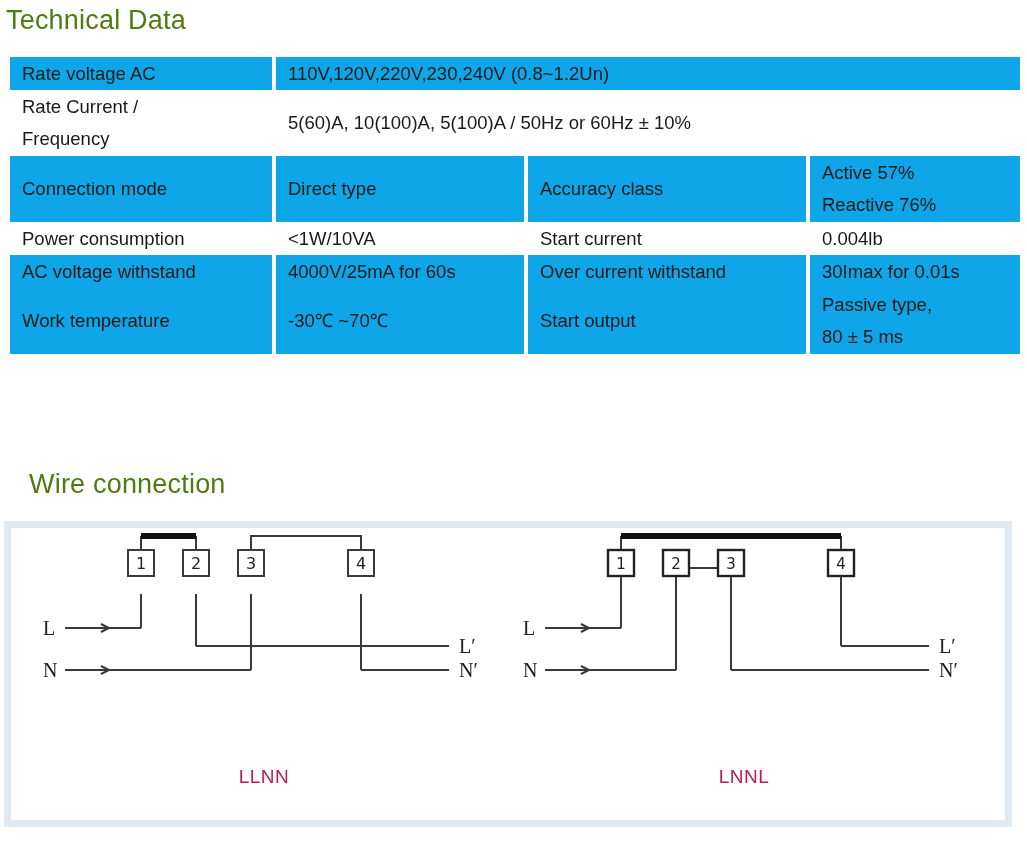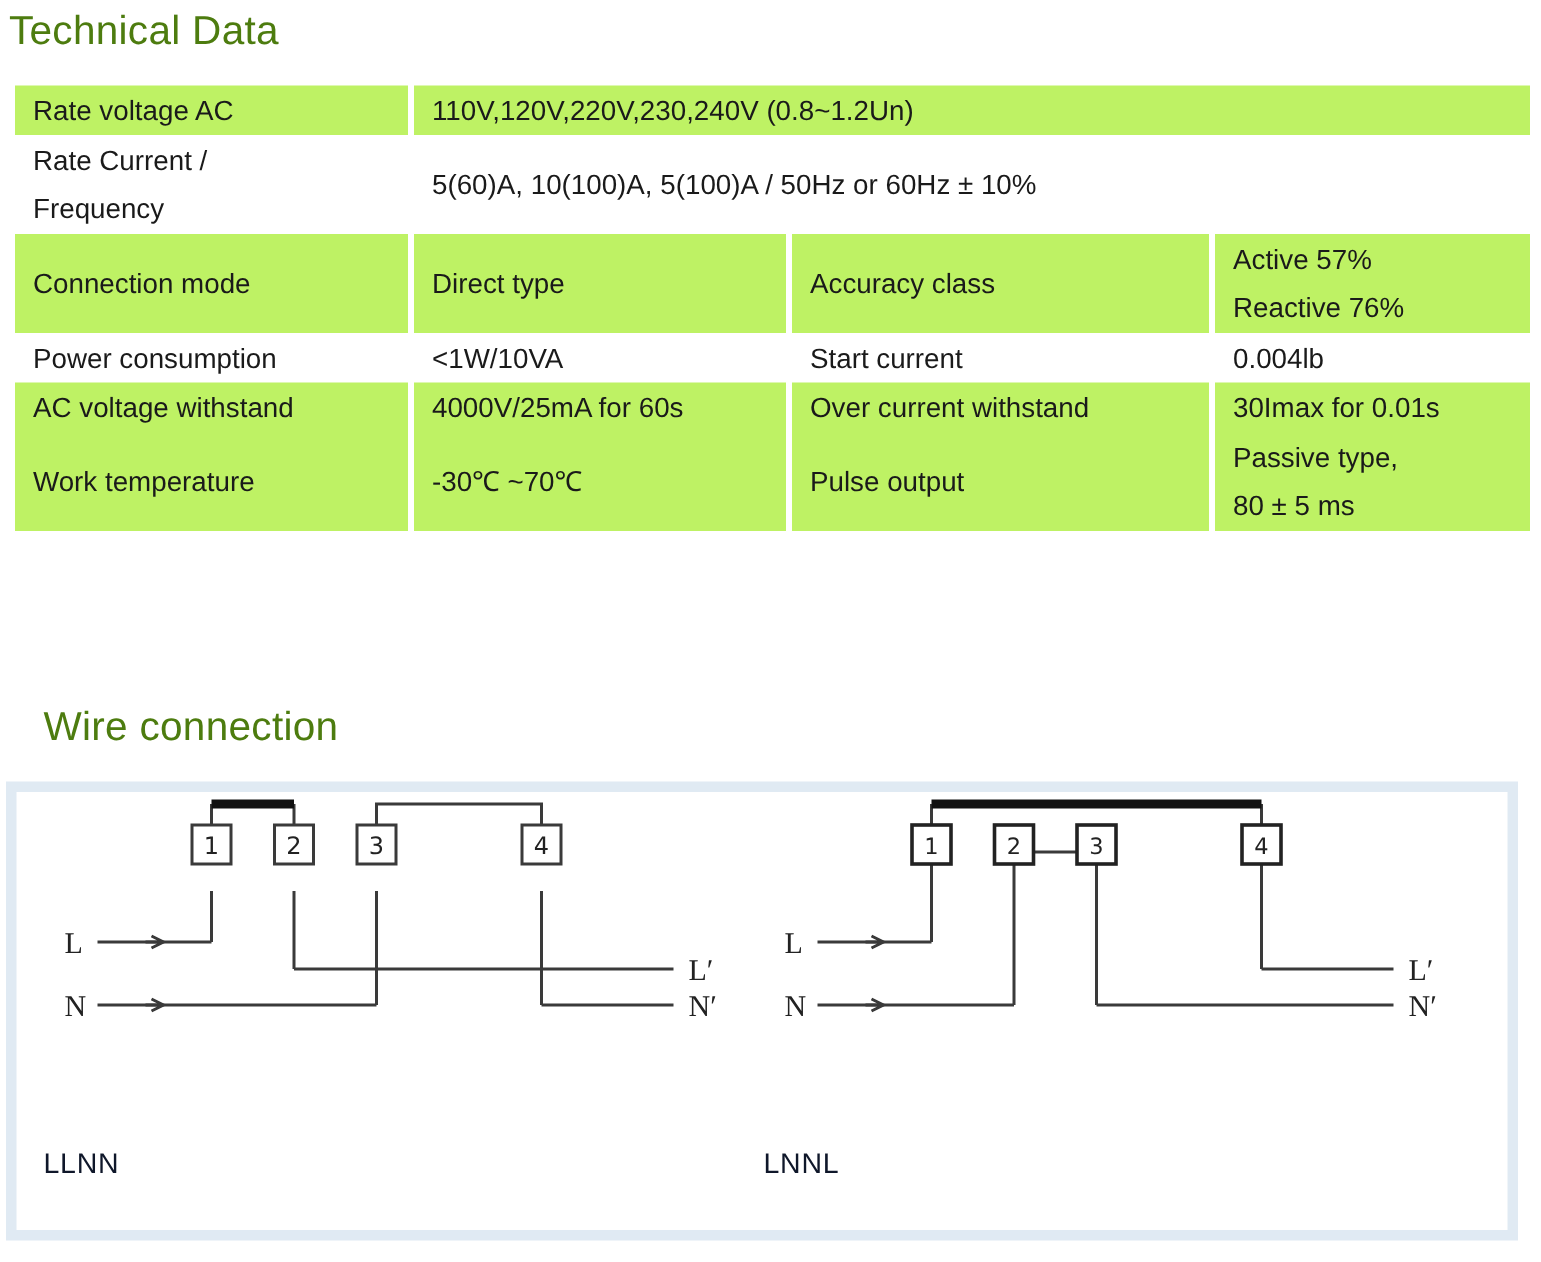--- a/index.html
+++ b/index.html
@@ -38,21 +38,21 @@
     border-spacing: 4px 0;
     table-layout: fixed;
   }
   .spec-table td {
     font-size: 18.5px;
     color: #1a1a1a;
     padding: 3px 12px;
     vertical-align: middle;
     line-height: 1.38;
   }
-  .spec-table tr.shaded td { background: #bef264; }
+  .spec-table tr.shaded td { background: #0ea5e9; }
   .spec-table tr.plain td { background: #ffffff; }
 
   .col-a { width: 262px; }
   .col-b { width: 248px; }
   .col-c { width: 278px; }
   .col-d { width: 210px; }
 
   .cell-line { display: block; }
   .cell-line + .cell-line { margin-top: 6px; }
 
@@ -77,22 +77,23 @@
     width: 470px;
     height: 292px;
   }
   #diagram-llnn { left: 18px; }
   #diagram-lnnl { left: 498px; }
 
   .diagram-caption {
     position: absolute;
     bottom: 32px;
     width: 100%;
+    text-align: center;
     font-size: 19px;
-    color: #0f172a;
+    color: #be185d;
     font-family: "Liberation Sans", sans-serif;
     letter-spacing: .5px;
   }
   .diagram-svg { display: block; }
 </style>
 </head>
 <body>
 
 <div class="section-heading" id="heading-technical-data">Technical Data</div>
 
@@ -147,21 +148,21 @@
       <td>Over current withstand</td>
       <td>
         <span class="cell-line">30Imax for 0.01s</span>
       </td>
     </tr>
 
 
     <tr class="shaded h-lg">
       <td>Work temperature</td>
       <td>-30℃ ~70℃</td>
-      <td>Pulse output</td>
+      <td>Start output</td>
       <td>
         <span class="cell-line">Passive type,</span>
         <span class="cell-line">80 ± 5 ms</span>
       </td>
     </tr>
 
   </tbody>
 </table>
 
 <div class="section-heading" id="heading-wire-connection">Wire connection</div>

